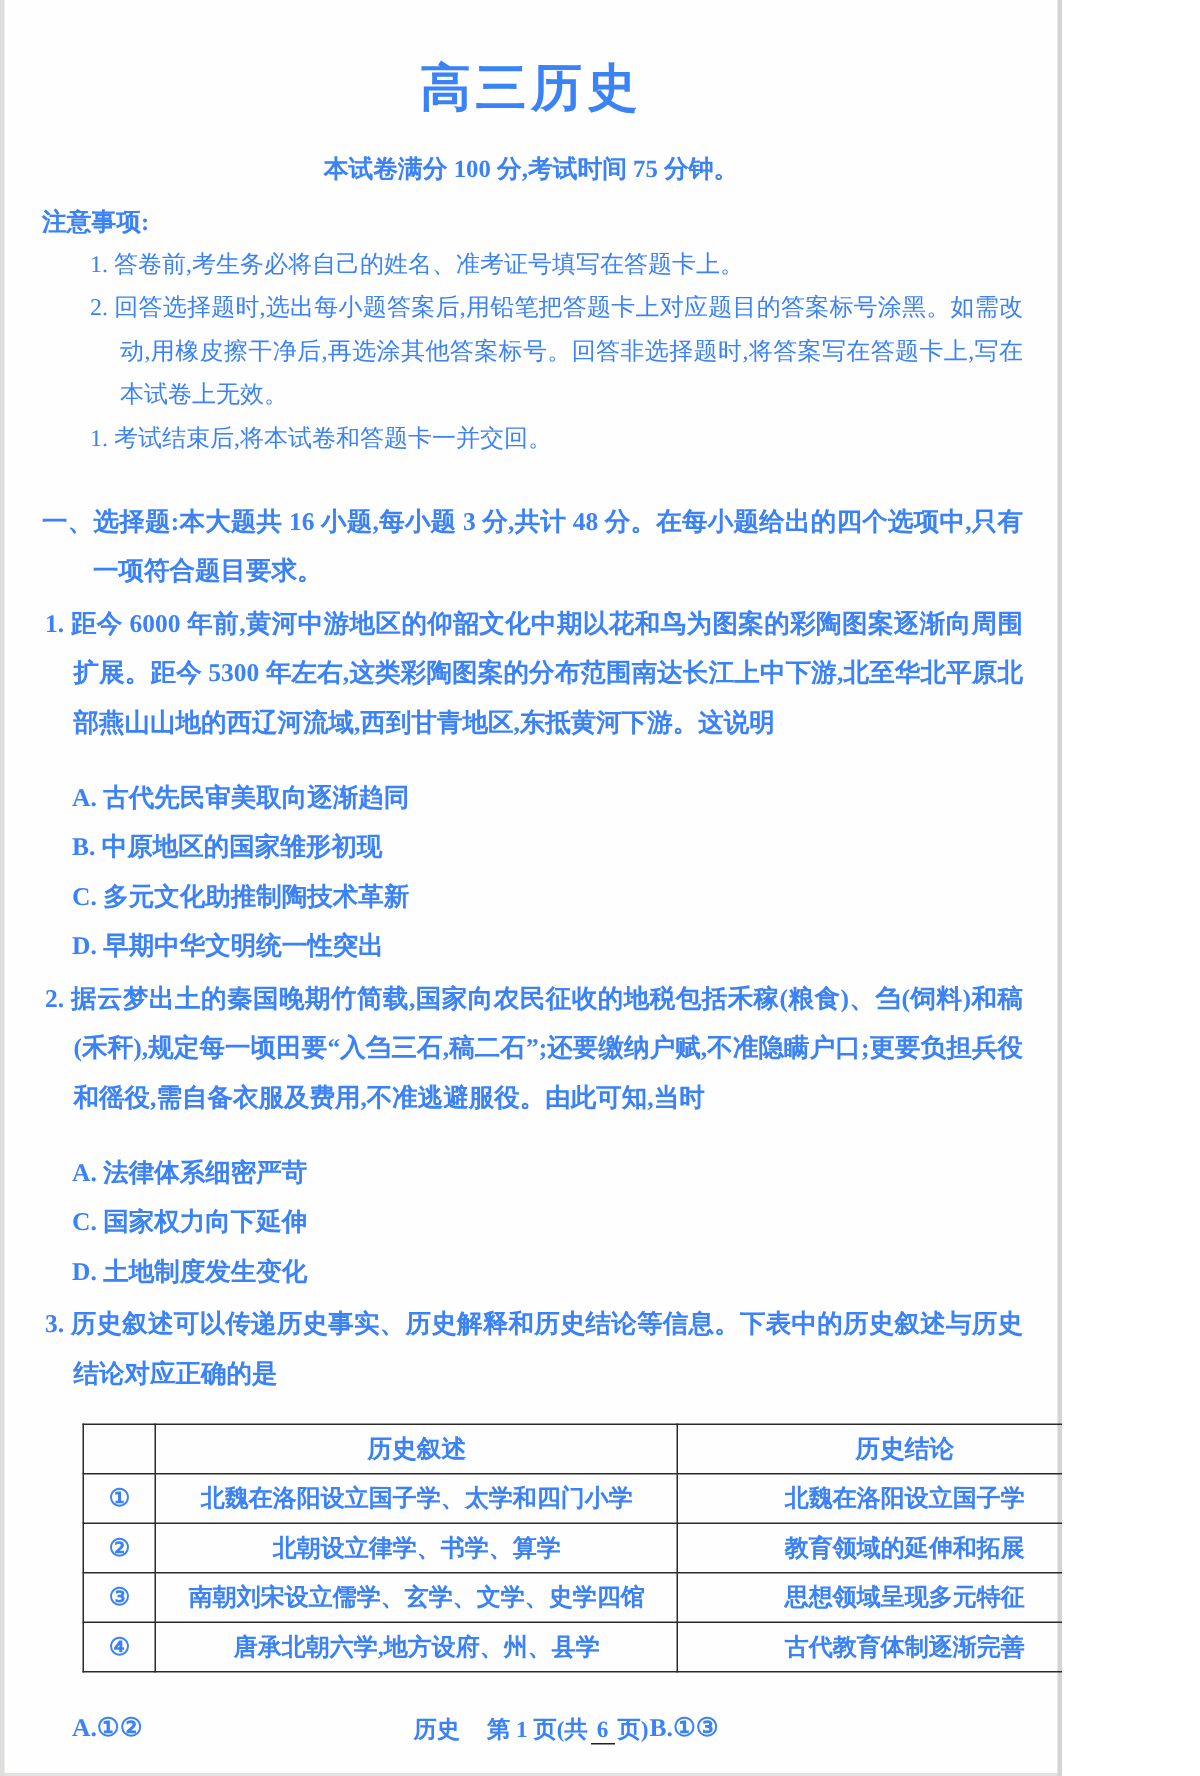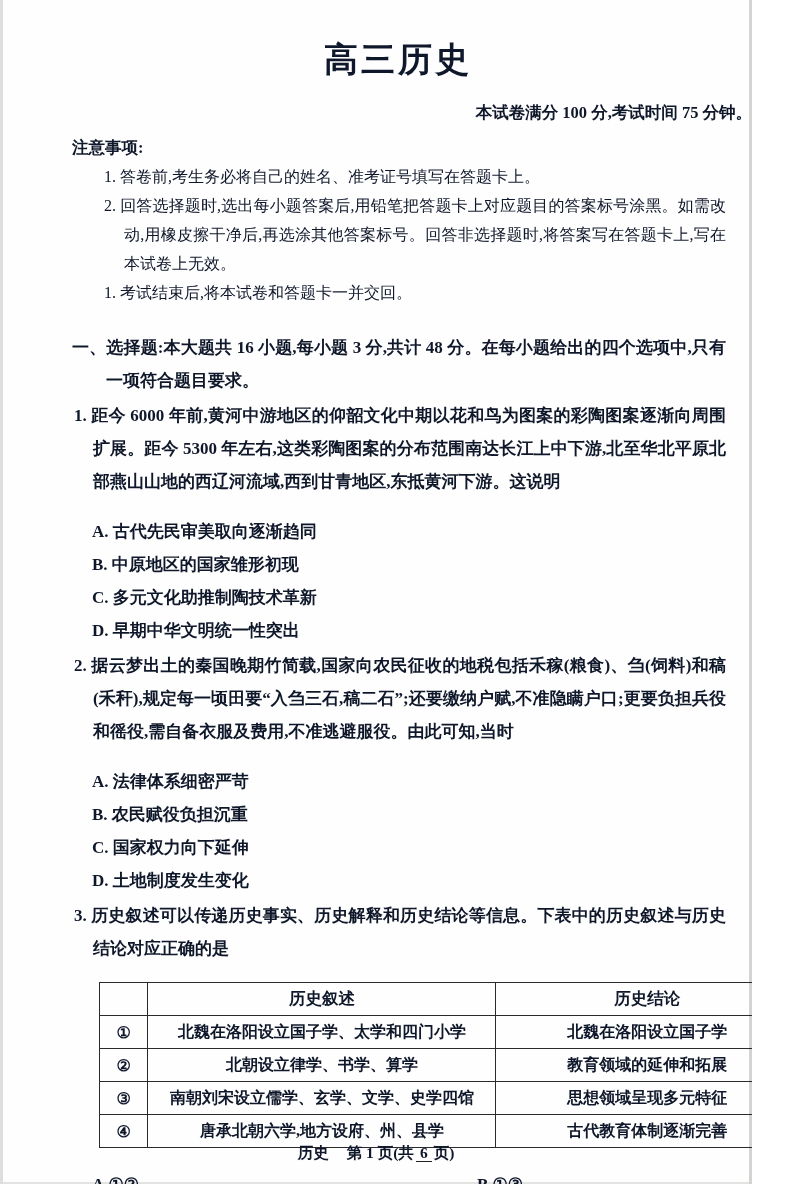--- a/index.html
+++ b/index.html
@@ -1,35 +1,34 @@
 <!DOCTYPE html>
 <html><head>
 <meta charset="utf-8">
 <style>
   html,body{margin:0;padding:0;background:#ffffff;}
   .page{
     position:relative;
     width:708px;height:1184px;
     background:#fefefe;
-    color:#0f172a;
+    color:#3b82f6;
     font-family:"Liberation Serif","DejaVu Serif",serif;
     overflow:hidden;
     box-shadow: inset 3px 0 0 #dededc, inset -3px 0 0 #d4d4d2, inset 0 -2px 0 #e3e3e1;
-    padding-left: 44px;
   }
   .title{
     text-align:center;
     font-size:34px;
     font-weight:800;
     letter-spacing:3px;
     padding-top:38px;
     line-height:44px;
   }
   .subtitle{
-    text-align:right;
+    text-align:center;
     font-size:16.5px;
     font-weight:700;
     margin-top:20px;
     line-height:22px;
   }
   .notice-head{
     margin:12px 0 0 28px;
     font-size:16.5px;
     font-weight:800;
     line-height:24px;
@@ -135,21 +134,20 @@
       <div class="option">B. 中原地区的国家雏形初现</div>
       <div class="option">C. 多元文化助推制陶技术革新</div>
       <div class="option">D. 早期中华文明统一性突出</div>
     </div>
   </div>
 
   <div class="question">
     <p class="qstem"><span class="qnum">2.</span> <span>据云梦出土的秦国晚期竹简载,国家向农民征收的地税包括禾稼(粮食)、刍(饲料)和稿(禾秆),规定每一顷田要“入刍三石,稿二石”;还要缴纳户赋,不准隐瞒户口;更要负担兵役和徭役,需自备衣服及费用,不准逃避服役。由此可知,当时</span></p>
     <div class="options">
       <div class="option">A. 法律体系细密严苛</div>
-      <div class="option">B. 农民赋役负担沉重</div>
       <div class="option">C. 国家权力向下延伸</div>
       <div class="option">D. 土地制度发生变化</div>
     </div>
   </div>
 
   <div class="question">
     <p class="qstem"><span class="qnum">3.</span> <span>历史叙述可以传递历史事实、历史解释和历史结论等信息。下表中的历史叙述与历史结论对应正确的是</span></p>
 
     <table class="qtable">
       <thead>

